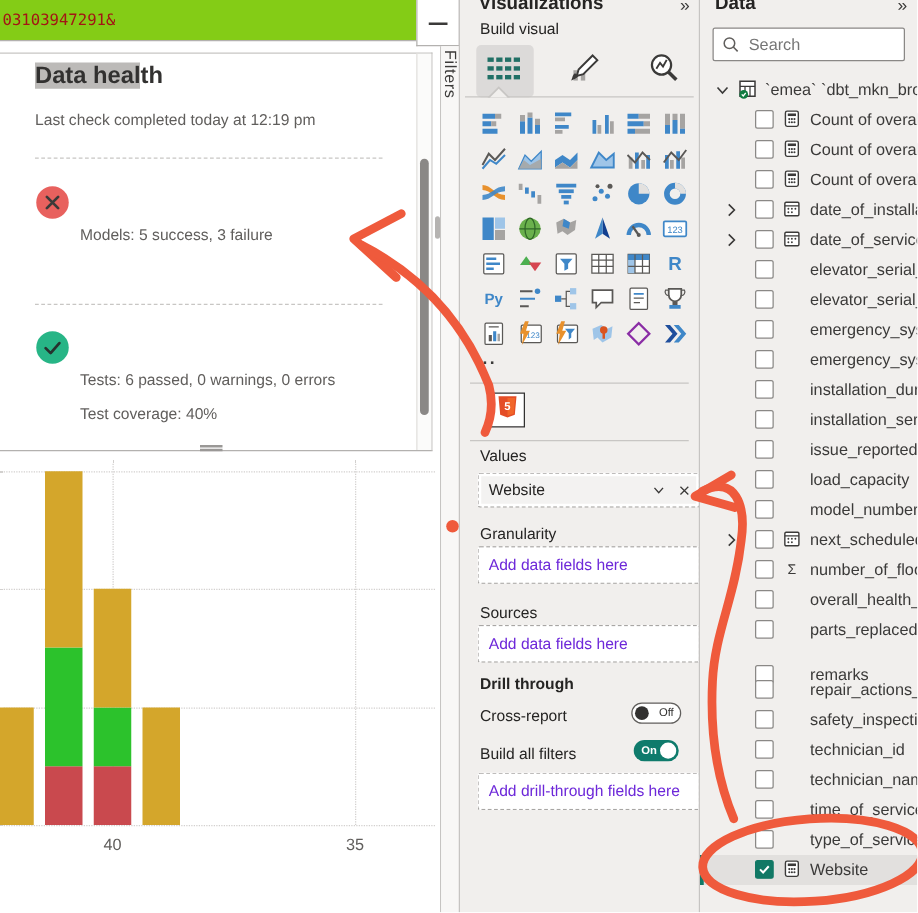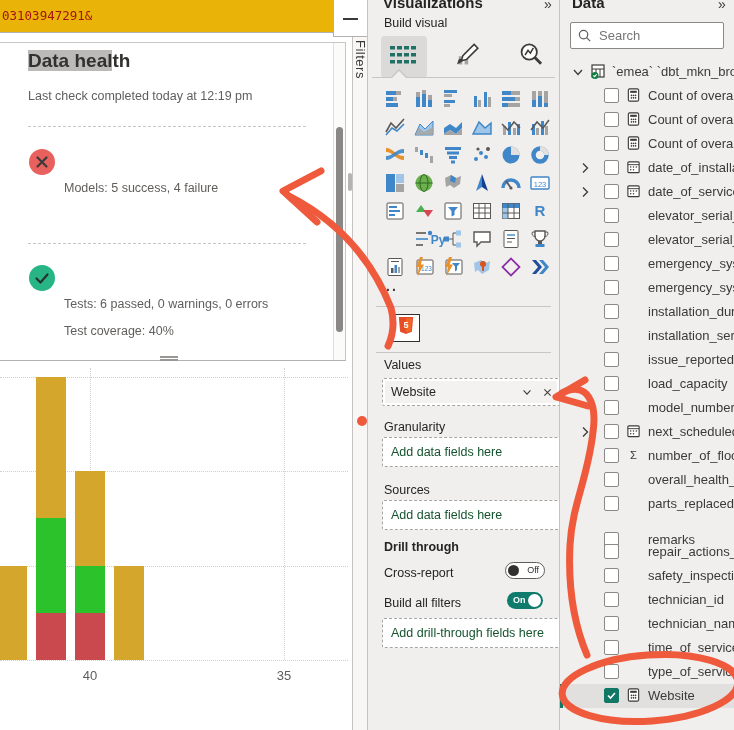--- a/index.html
+++ b/index.html
@@ -1,20 +1,20 @@
 <!DOCTYPE html>
 <html><head>
 <meta charset="utf-8">
 <style>
   html,body{margin:0;padding:0;background:#fff;}
   #app{position:relative;width:734px;height:730px;overflow:hidden;background:#fff;
        font-family:"Liberation Sans","DejaVu Sans",sans-serif;color:#252423;}
   .nowrap{white-space:nowrap;overflow:hidden;}
   
-  .urlbar{position:absolute;left:0;top:0;width:333px;height:32px;background:#eab308;}
+  .urlbar{position:absolute;left:0;top:0;width:333px;height:32px;background:#84cc16;}
   .urltext{position:absolute;left:2px;top:8px;font-family:"DejaVu Sans Mono","Liberation Mono",monospace;
            font-size:12.5px;color:#a31515;text-decoration:underline wavy #e05252 1px;text-underline-offset:3px;}
   .urlbar-border{position:absolute;left:0;top:32px;width:334px;height:1px;background:#b3b1af;}
   .tr-box{position:absolute;left:333px;top:0;width:35px;height:37px;background:#fff;
           border-left:1px solid #b3b1af;border-right:1px solid #b3b1af;border-bottom:1px solid #b3b1af;box-sizing:border-box;}
   .minus{position:absolute;left:9px;top:18px;width:15px;height:2px;background:#3b3a39;}
   .card{position:absolute;left:0;top:42px;width:346px;height:319px;background:#fff;
         border-top:1px solid #c8c6c4;border-right:1px solid #c8c6c4;border-bottom:1px solid #b3b1af;box-sizing:border-box;}
   .card-title{position:absolute;left:28px;top:7px;font-size:19px;font-weight:700;color:#323130;}
   .card-title .hl{background:#bcbab8;}
@@ -50,21 +50,21 @@
          border-right:9px solid transparent;border-bottom:9px solid #c8c6c4;}
   .notch-in{position:absolute;left:392px;top:71px;width:0;height:0;border-left:7px solid transparent;
             border-right:7px solid transparent;border-bottom:7px solid #f1efed;z-index:2;}
   .hdiv{position:absolute;height:1px;background:#c8c6c4;}
   .gicon{position:absolute;width:24px;height:24px;display:flex;align-items:center;justify-content:center;}
   .more-dots{position:absolute;left:18px;top:278px;font-size:14px;font-weight:700;color:#3b3a39;letter-spacing:2px;}
   .html5-box{position:absolute;left:24px;top:314px;width:28px;height:28px;background:#fff;
              border:1.5px solid #323130;box-sizing:border-box;display:flex;align-items:center;justify-content:center;}
   .sec-label{position:absolute;left:16px;font-size:12.5px;color:#252423;}
   .well{position:absolute;left:14px;width:178px;box-sizing:border-box;border:1px dashed #a8a6a4;background:#fff;border-radius:2px;}
-  .well.empty{height:30px;line-height:28px;padding-left:8px;font-size:12.5px;color:#14532d;}
+  .well.empty{height:30px;line-height:28px;padding-left:8px;font-size:12.5px;color:#6d28d9;}
   .pill{margin:2px;height:22px;background:#f3f2f1;display:flex;align-items:center;font-size:12.5px;color:#252423;}
   .pill .lbl{flex:1;padding-left:6px;}
   .pill .pic{width:20px;height:22px;display:flex;align-items:center;justify-content:center;cursor:pointer;}
   .toggle-off{position:absolute;width:40px;height:17px;border:1px solid #605e5c;border-radius:9px;background:#fff;box-sizing:border-box;}
   .toggle-off .knob{position:absolute;left:2px;top:2px;width:11px;height:11px;border-radius:50%;background:#323130;}
   .toggle-off .tl{position:absolute;right:5px;top:2px;font-size:9px;color:#323130;}
   .toggle-on{position:absolute;width:36px;height:17px;border-radius:9px;background:#0f7b6c;}
   .toggle-on .knob{position:absolute;right:2px;top:2px;width:13px;height:13px;border-radius:50%;background:#fff;}
   .toggle-on .tl{position:absolute;left:6px;top:3px;font-size:9px;font-weight:700;color:#fff;}
   
@@ -99,21 +99,21 @@
   <div class="card">
     <div class="card-title"><span class="hl">Data heal</span><span>th</span></div>
     <div class="card-sub">Last check completed today at 12:19 pm</div>
     <div class="dash-div" style="top:83px"></div>
 
     <div class="stat-icon" style="top:106px;background:#e8615e">
       <svg width="26" height="26" viewBox="0 0 26 26">
           <path d="M8.5,8.5 L17.5,17.5 M17.5,8.5 L8.5,17.5" stroke="#3b3a39" stroke-width="2.2" stroke-linecap="round"></path>
         </svg>
     </div>
-    <div class="sec-line" style="top:138px">Models: 5 success, 4 failure</div>
+    <div class="sec-line" style="top:138px">Models: 5 success, 3 failure</div>
 
     <div class="dash-div" style="top:200px"></div>
 
     <div class="stat-icon" style="top:222px;background:#27b586">
       <svg width="26" height="26" viewBox="0 0 26 26">
           <path d="M7.5,13.5 L11.5,17.5 L18.5,9.5" stroke="#26322e" stroke-width="2.2" fill="none" stroke-linecap="round" stroke-linejoin="round"></path>
         </svg>
     </div>
     <div class="sec-line" style="top:254px">Tests: 6 passed, 0 warnings, 0 errors</div>
     <div class="sec-line" style="top:281px">Test coverage: 40%</div>
@@ -411,21 +411,21 @@
             <line x1="2.5" y1="13" x2="19.5" y2="13" stroke="#5a5856"></line>
             <line x1="8" y1="3.5" x2="8" y2="18.5" stroke="#5a5856"></line>
             <line x1="14" y1="3.5" x2="14" y2="18.5" stroke="#5a5856"></line>
           </svg>
         </div>
         <div class="gicon" style="left: 160px; top: 199px;">
           <svg width="22" height="22" viewBox="0 0 22 22">
             <text x="11" y="16" font-size="15" font-weight="bold" fill="#3f87c8" text-anchor="middle" font-family="sans-serif">R</text>
           </svg>
         </div>
-        <div class="gicon" style="left: 15px; top: 227px; margin-left: 43px;">
+        <div class="gicon" style="left: 15px; top: 227px;">
           <svg width="22" height="22" viewBox="0 0 22 22">
             <text x="11" y="15.5" font-size="12" font-weight="bold" fill="#3f87c8" text-anchor="middle" font-family="sans-serif">Py</text>
           </svg>
         </div>
         <div class="gicon" style="left: 44px; top: 227px;">
           <svg width="22" height="22" viewBox="0 0 22 22">
             <line x1="3" y1="5" x2="13" y2="5" stroke="#5a5856" stroke-width="1.6"></line>
             <circle cx="17" cy="5" r="2.2" fill="#3f87c8"></circle>
             <line x1="3" y1="11" x2="15" y2="11" stroke="#3f87c8" stroke-width="1.6"></line>
             <line x1="3" y1="17" x2="10" y2="17" stroke="#5a5856" stroke-width="1.6"></line>

